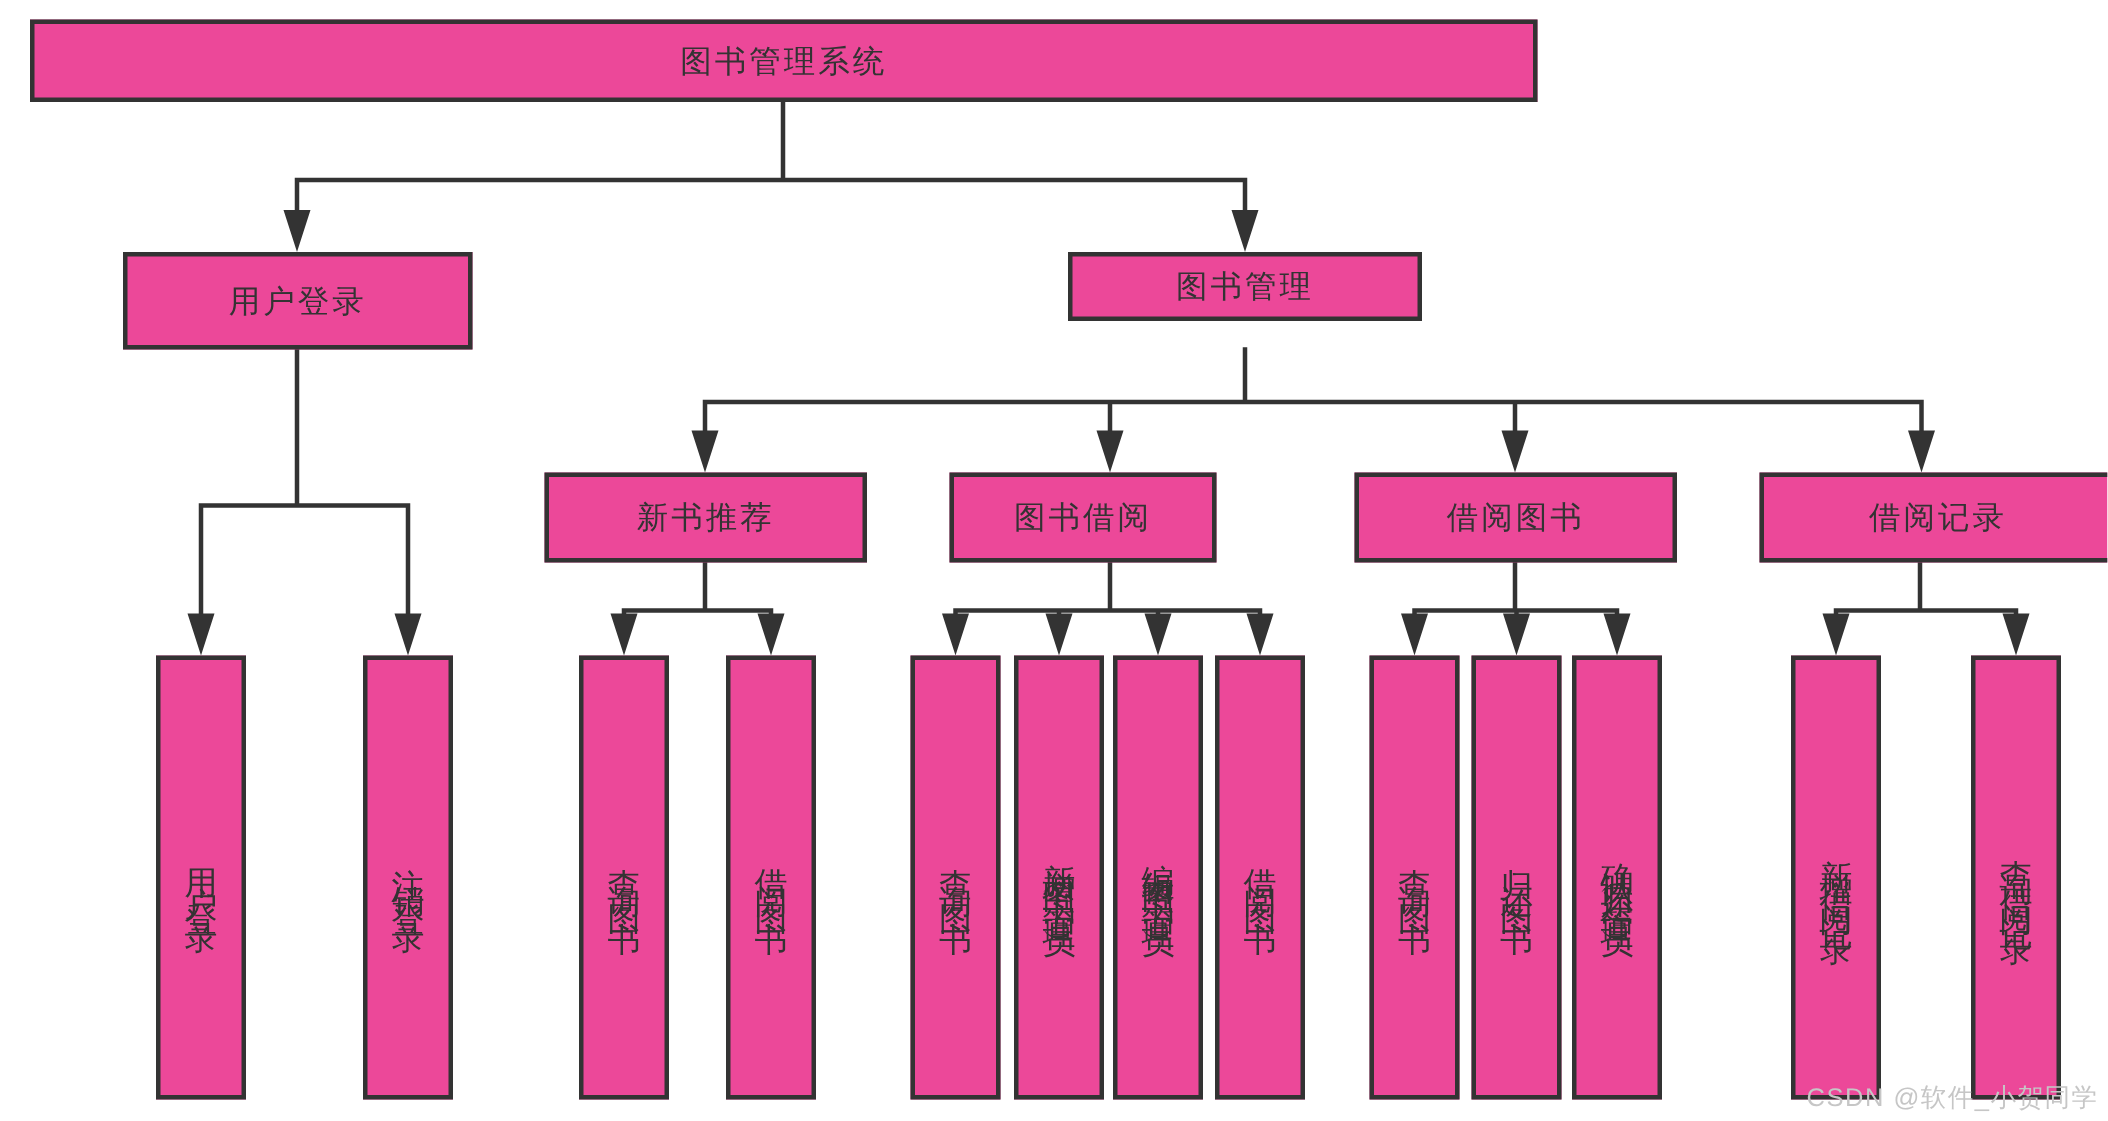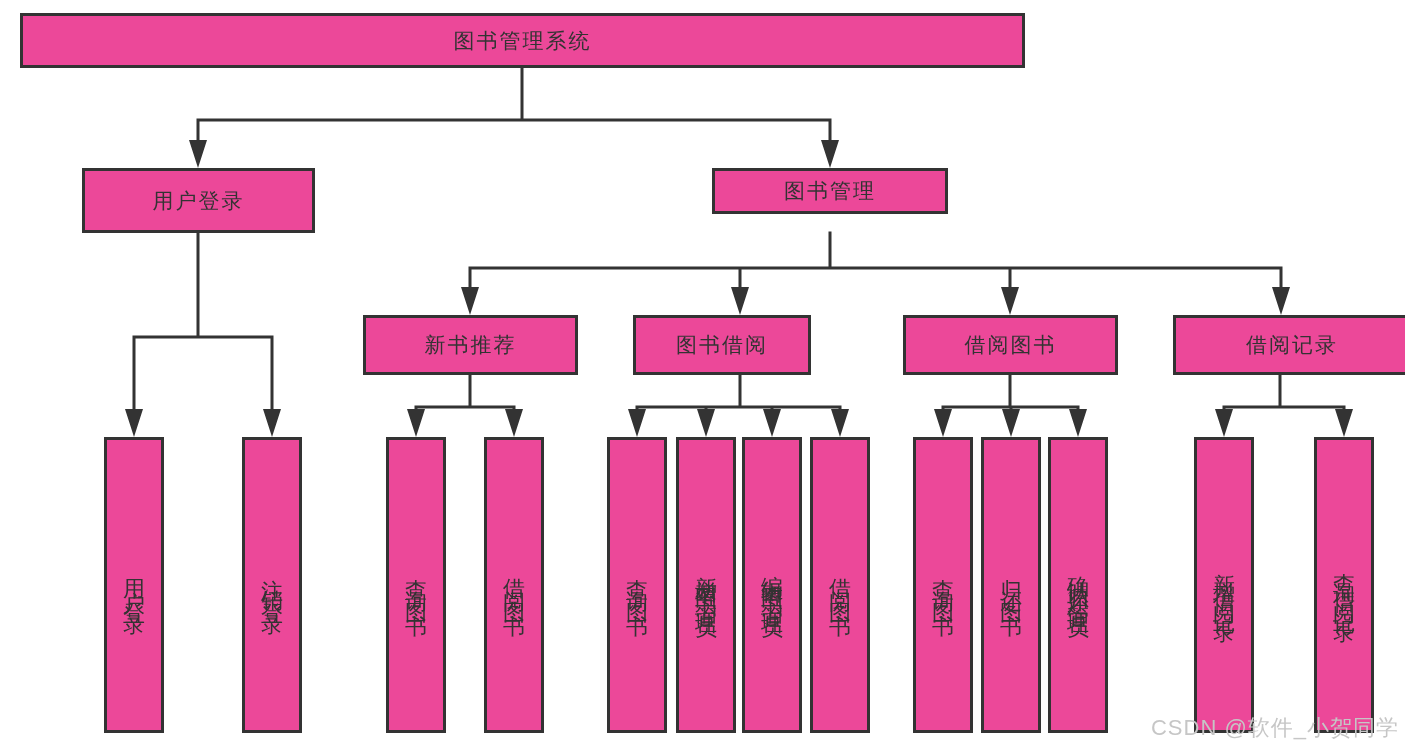--- a/index.html
+++ b/index.html
@@ -13,21 +13,21 @@
     box-sizing:border-box;display:flex;align-items:center;justify-content:center;
     color:#333333;
   }
   .hlabel{font-size:21px;letter-spacing:2px;white-space:nowrap;}
   .leaf{top:437px;width:60px;height:296px;font-size:22px;}
   .vtext{writing-mode:vertical-rl;text-orientation:mixed;line-height:1;}
   .ls4{letter-spacing:12px;}
   .ls6{letter-spacing:10px;}
   .ls9{letter-spacing:6px;}
   .watermark{
-    position:absolute;right:6px;bottom:4px;font-size:22px;
+    position:absolute;right:6px;bottom:4px;font-size:17px;
     color:#c6c6c6;letter-spacing:1px;white-space:nowrap;
   }
 </style>
 </head>
 <body>
 
 <div class="canvas">
 
   <svg class="wires" viewBox="0 0 1405 747" xmlns="http://www.w3.org/2000/svg">
     <path d="M522 68 V120 M198 120 H830 M198 120 V144 M830 120 V144

